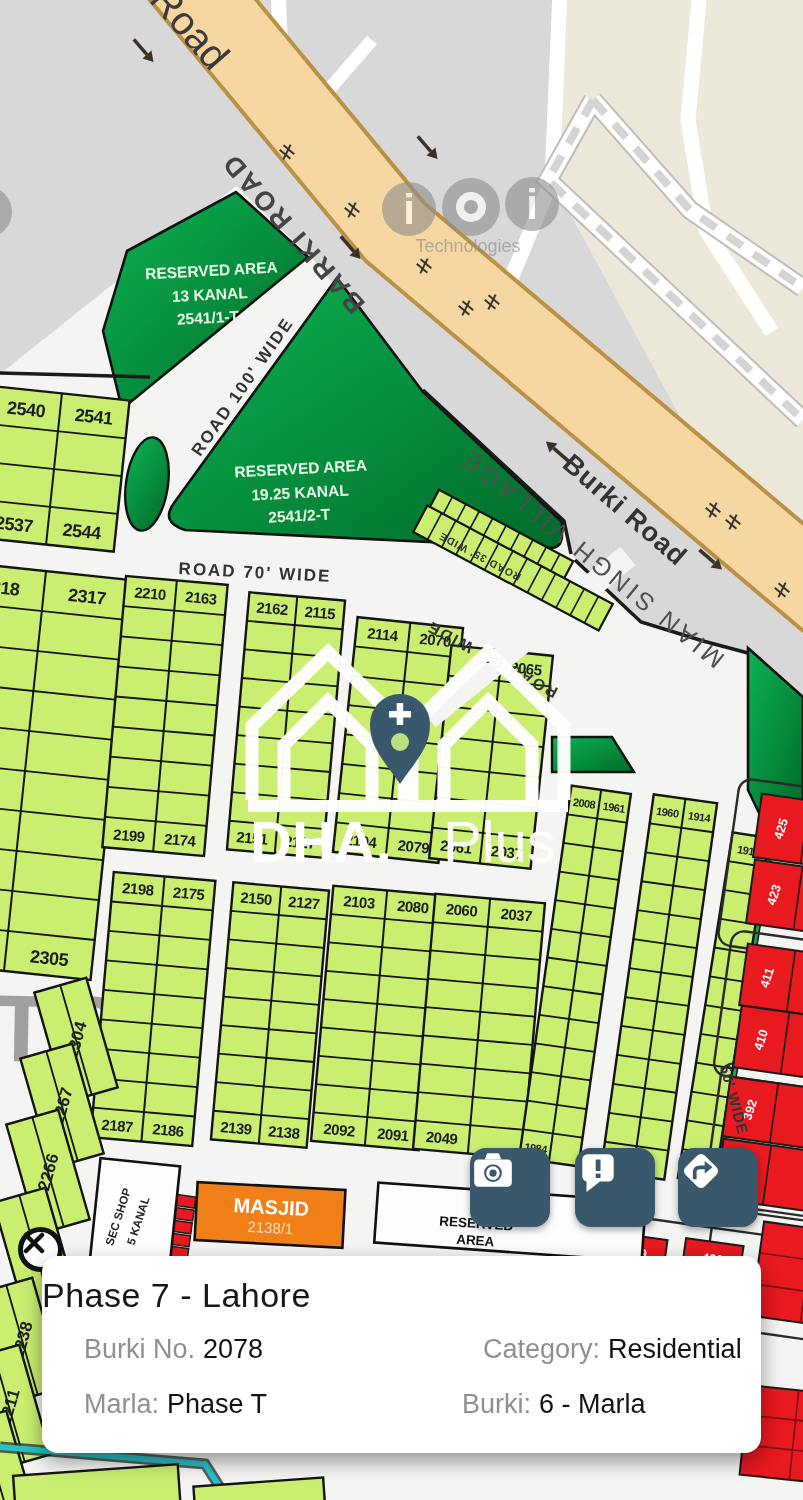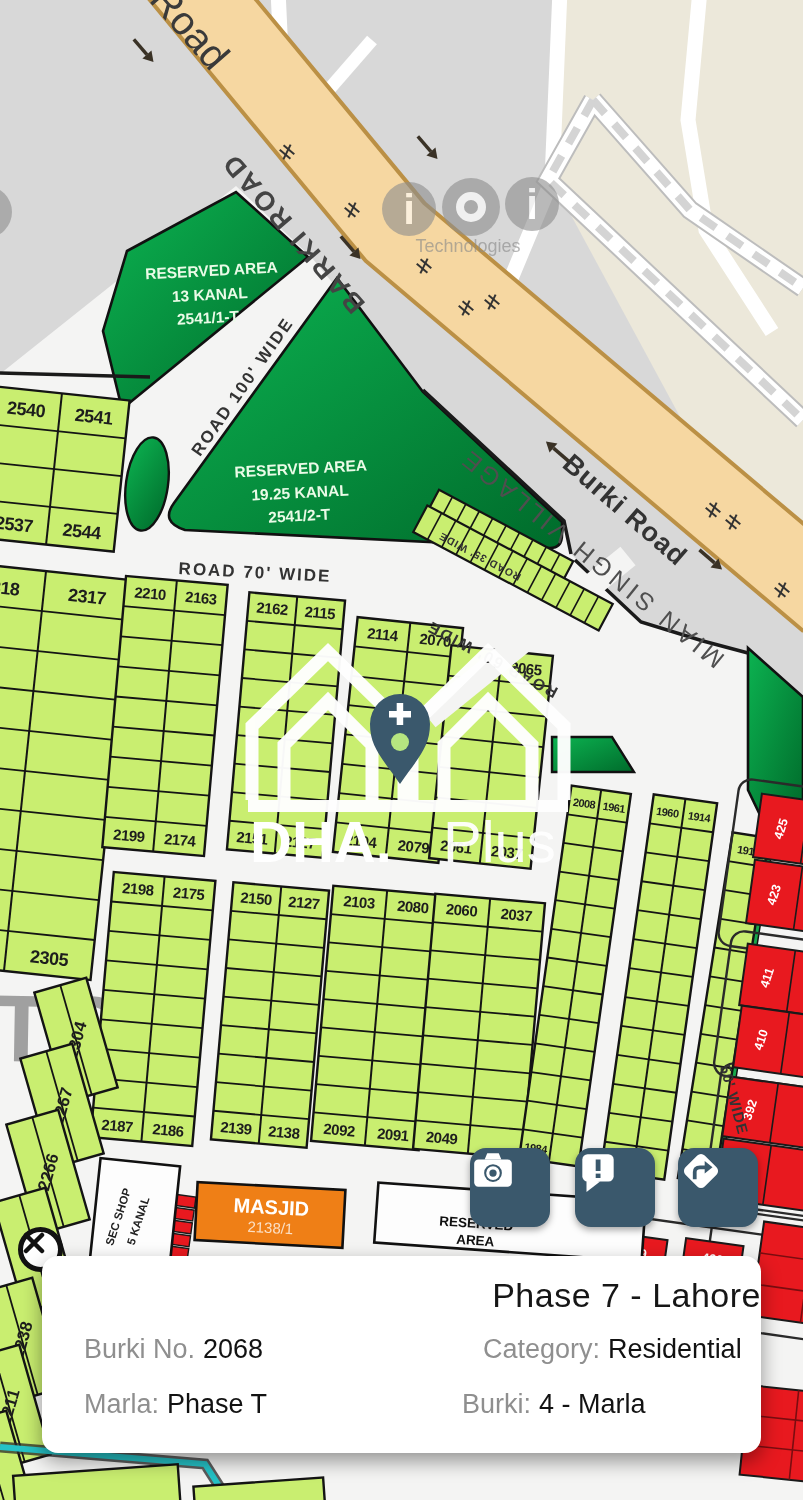--- a/index.html
+++ b/index.html
@@ -5,21 +5,21 @@
   html,body{margin:0;padding:0;background:#777;}
   #stage{position:relative;width:803px;height:1500px;overflow:hidden;background:#d8d8d8;
          font-family:"Liberation Sans",sans-serif;}
   svg{position:absolute;left:0;top:0;}
   svg text{font-family:"Liberation Sans",sans-serif;}
   .ovl{position:absolute;box-sizing:border-box;}
   .act-btn{width:80px;height:79px;border-radius:16px;background:#3a586c;display:flex;
            align-items:center;justify-content:center;box-shadow:0 3px 7px rgba(0,0,0,.35);cursor:pointer;}
   #info-card{left:42px;top:1256px;width:719px;height:197px;background:#fff;border-radius:16px;
              box-shadow:0 8px 20px rgba(0,0,0,.4);}
-  #card-title{text-align:right;font-size:34px;color:#161616;margin-top:20px;letter-spacing:.5px;}
+  #card-title{text-align:left;font-size:34px;color:#161616;margin-top:20px;letter-spacing:.5px;}
   .card-row{position:absolute;left:0;width:100%;}
   .pair{position:absolute;font-size:27px;white-space:nowrap;}
   .pair .lbl{color:#8f8f8f;}
   .pair .val{color:#121212;margin-left:8px;}
   #close-btn{left:18px;top:1227px;width:45px;height:45px;border-radius:50%;background:#fff;
              border:5px solid #121212;display:flex;align-items:center;justify-content:center;cursor:pointer;}
 </style>
 </head>
 <body>
 
@@ -586,29 +586,29 @@
 <div class="ovl" id="close-btn">
   <svg width="22" height="22" viewBox="0 0 22 22">
     <path d="M3,3 L19,19 M19,3 L3,19" stroke="#121212" stroke-width="4.5" stroke-linecap="round"></path>
   </svg>
 </div>
 
 <div class="ovl" id="info-card">
   <div id="card-title">Phase 7 - Lahore</div>
   <div class="card-row" style="top:78px;">
     <span class="pair" style="left:42px;">
-      <span class="lbl">Burki No.</span><span class="val">2068</span>
+      <span class="lbl">Burki No.</span><span class="val">2078</span>
     </span>
     <span class="pair" style="left:441px;">
       <span class="lbl">Category:</span><span class="val">Residential</span>
     </span>
   </div>
   <div class="card-row" style="top:133px;">
     <span class="pair" style="left:42px;">
       <span class="lbl">Marla:</span><span class="val">Phase T</span>
     </span>
     <span class="pair" style="left:420px;">
-      <span class="lbl">Burki:</span><span class="val">4 - Marla</span>
+      <span class="lbl">Burki:</span><span class="val">6 - Marla</span>
     </span>
   </div>
 </div>
 
 </div>
 
 </body></html>

